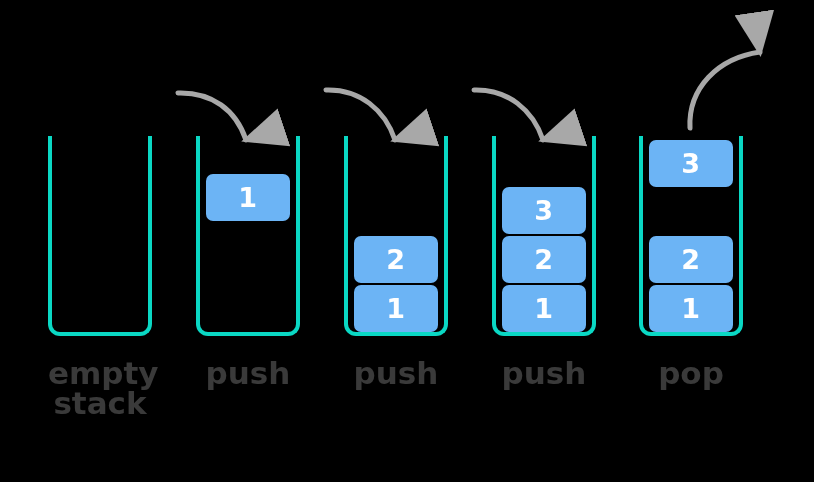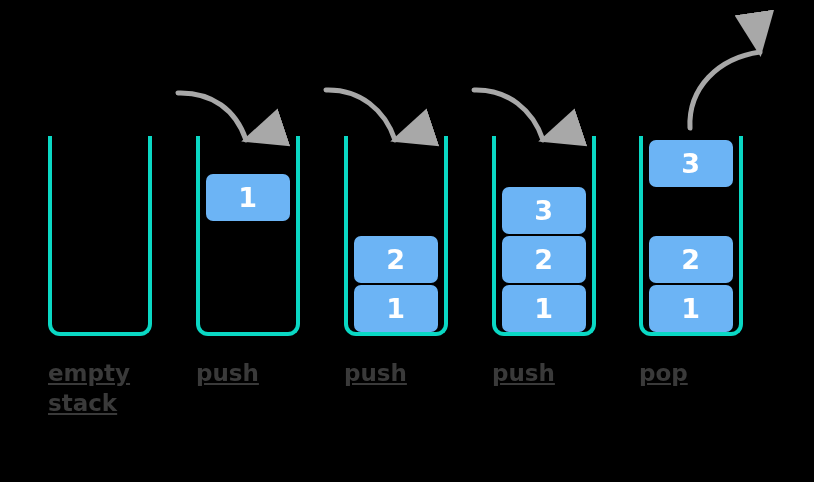--- a/index.html
+++ b/index.html
@@ -64,26 +64,26 @@
     font-size: 27px;
     font-weight: bold;
     letter-spacing: 0.5px;
   }
 
   
   .label {
     position: absolute;
     top: 222px;
     width: 104px;
+    text-align: center;
     color: #3a3a3a;
-    font-size: 23px;
+    font-size: 31px;
     font-weight: bold;
     line-height: 30px;
     white-space: pre-line;
-    text-decoration: underline;
   }
 </style>
 </head>
 <body>
 
 <div id="stage" style="--wall:#0ad8c4; --block:#6cb4f5;">
 
   <svg class="svg-layer" viewBox="0 0 814 482" width="814" height="482">
     <defs>
       <marker id="arrowDown" markerWidth="10" markerHeight="10" refX="4" refY="8" orient="auto" markerUnits="strokeWidth">

